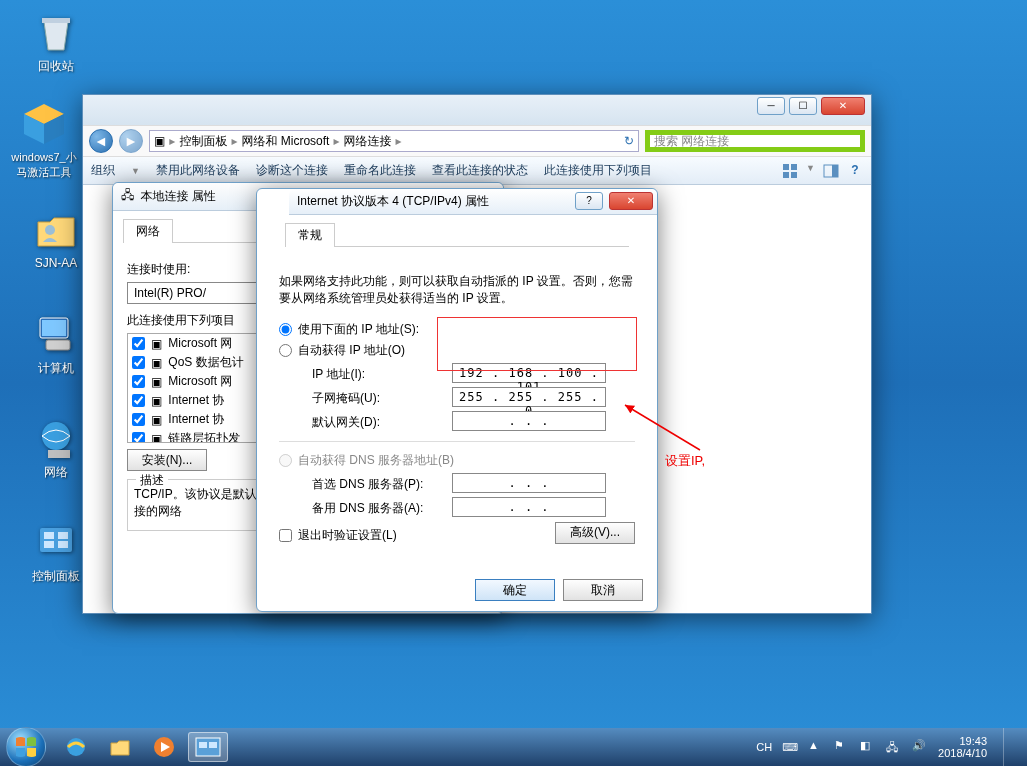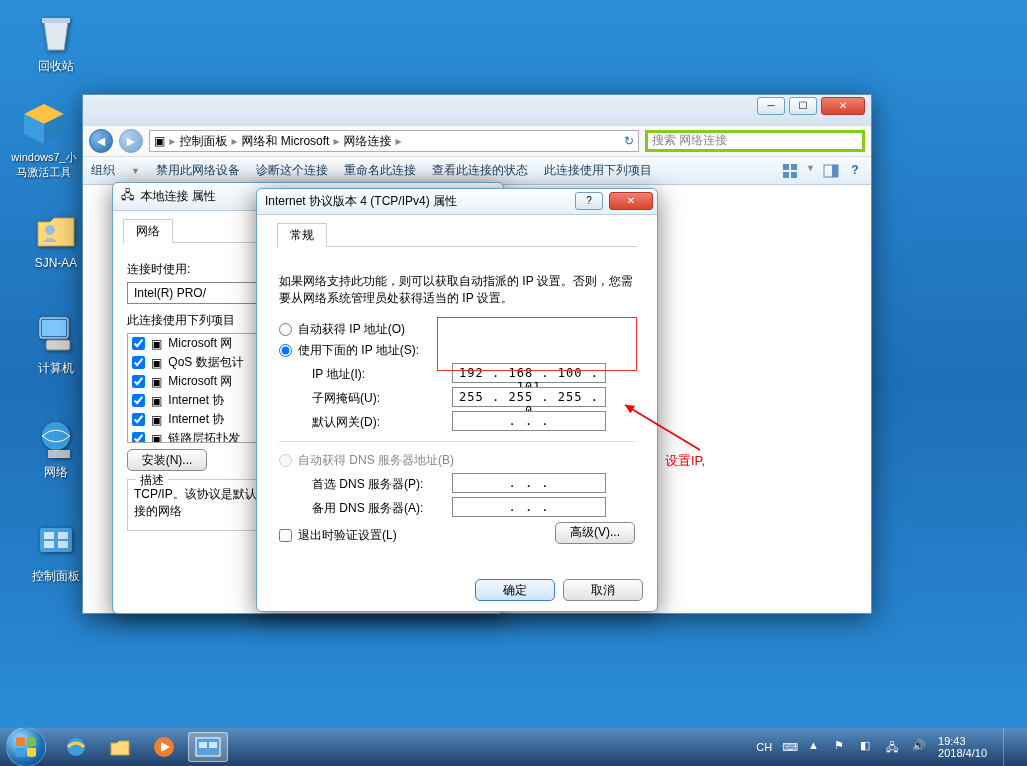--- a/index.html
+++ b/index.html
@@ -17,48 +17,48 @@
 .title-btns { position: absolute; right: 6px; top: 2px; display: flex; gap: 4px; }
 .tbtn { width: 28px; height: 18px; background: linear-gradient(#fff,#dbe6f2); border: 1px solid #6fa0c8; border-radius: 3px; font-size: 10px; line-height: 16px; text-align: center; cursor: pointer; }
 .tbtn.close { background: linear-gradient(#f08070,#d94530); color: #fff; border-color:#b33; width:44px;}
 .tbtn.min, .tbtn.max { width: 28px; }
 .explorer-top { height: 30px; background: linear-gradient(#e8f0f8,#d6e4f0); position:relative; }
 .explorer-nav { height: 32px; background: #f9f9f9; border-top:1px solid #ddd; border-bottom:1px solid #ddd; display:flex; align-items:center; padding:0 6px; gap:6px;}
 .nav-btn { width:24px; height:24px; border-radius:50%; background: radial-gradient(circle at 30% 30%, #7fb8e8, #2a6fb0); border:1px solid #2a6fb0; display:inline-flex; align-items:center; justify-content:center; color:#fff; font-size:14px; cursor:pointer;}
 .addr { flex:1; height:22px; border:1px solid #aac; background:#fff; display:flex; align-items:center; padding:0 4px; font-size:12px; gap:4px;}
 .addr .seg { color:#000; }
 .addr .sep { color:#888; }
-.search { width:220px; height:22px; border:3px solid #84cc16; background:#fff; padding:0 4px; color:#888; display:flex; align-items:flex-end;}
+.search { width:220px; height:22px; border:5px solid #84cc16; background:#fff; padding:0 4px; color:#888; display:flex; align-items:center;}
 .toolbar { height:28px; background: linear-gradient(#f7fbff,#e3edf7); border-bottom:1px solid #bcd; display:flex; align-items:center; padding:0 8px; gap:16px; font-size:12px; color:#1a3a5a;}
 .toolbar .titem { cursor:pointer; }
 .toolbar .right { margin-left:auto; display:flex; gap:8px; }
 .tool-icon { width:16px; height:16px; display:inline-block; }
 
 
 .win.props { left: 112px; top: 182px; width: 392px; height: 432px; background:#fff; border: 1px solid #6fa0c8; border-radius:6px; }
 .props-title { height: 28px; background: linear-gradient(#fdfdfd,#e6eff8); border-bottom:1px solid #bcd; display:flex; align-items:center; padding:0 8px; font-size:12px; position:relative; border-radius:6px 6px 0 0;}
 .tabstrip { margin:8px 10px 0; border-bottom:1px solid #ccc; display:flex;}
 .tab { padding:3px 12px; border:1px solid #ccc; border-bottom:none; background:#fff; margin-bottom:-1px; font-size:12px; cursor:pointer;}
 .props-body { padding: 10px 14px; font-size:12px; }
 .grp { margin:8px 0; }
 .grp-title{ color:#000; margin-bottom:4px;}
 .listbox { border:1px solid #aaa; height: 110px; overflow:auto; background:#fff; }
 .listbox .row { display:flex; align-items:center; gap:6px; padding:1px 4px; }
 .listbox input[type=checkbox]{ margin:0; }
 .btnrow { display:flex; gap:8px; margin-top:6px; flex-wrap:wrap;}
-.btn { height:22px; min-width:80px; padding:0 10px; border:1px solid #888; background: linear-gradient(#fefefe,#e2e2e2); font-size:12px; cursor:pointer; border-radius:5px;}
+.btn { height:22px; min-width:80px; padding:0 10px; border:1px solid #888; background: linear-gradient(#fefefe,#e2e2e2); font-size:12px; cursor:pointer; border-radius:0;}
 .desc { border:1px solid #ccc; padding:6px; margin-top:8px; height:52px; font-size:12px; position:relative;}
 .desc::before{ content:"描述"; position:absolute; top:-8px; left:8px; background:#fff; padding:0 4px; color:#000;}
 
 
 .win.ipv4 { left: 256px; top: 188px; width: 402px; height: 424px; background:#fff; border:1px solid #6fa0c8; border-radius:6px;}
-.ipv4-title { height: 26px; background: linear-gradient(#fff,#e6eff8); border-bottom:1px solid #bcd; display:flex; align-items:center; padding:0 8px; font-size:12px; position:relative; border-radius:6px 6px 0 0;}
+.ipv4-title { height: 26px; background: linear-gradient(#fff,#e6eff8); border-bottom:1px solid #bcd; display:flex; align-items:center; padding:0 8px; font-size:12px; position:relative; border-radius:6px 6px 0 0;margin-left:32px;}
 .ipv4-title .tbtn.close{ position:absolute; right:4px; top:3px;}
 .ipv4-title .help{ position:absolute; right:54px; top:3px; width:28px;}
-.ipv4 .tabstrip{ margin:8px 20px 0;text-align:right;}
+.ipv4 .tabstrip{ margin:8px 28px 0;text-align:right;}
 .ipv4-body{ padding: 10px 22px 10px 22px; font-size:12px;}
 .info{ margin:16px 0 14px; line-height:1.4;}
 .radio-row{ display:flex; align-items:center; gap:6px; margin:4px 0; }
 .radio-row input{margin:0;}
 .radio-row.disabled{ color:#888;}
 .field-grid{ margin:4px 0 8px 18px; }
 .field-row{ display:flex; align-items:flex-end; margin:4px 15px; }
 .field-row .lbl{ width:140px; }
 .ip-input{ width:154px; height:20px; border:1px solid #888; background:#fff; text-align:center; font-family: monospace; font-size:12px; letter-spacing:1px; padding:2px 0;}
 .redbox{ position:absolute; border:1px solid #e33; pointer-events:none;}
@@ -71,21 +71,21 @@
 
 .annot{ position:absolute; color:#e00; font-size:13px; }
 .arrow{ position:absolute; }
 
 
 .taskbar{ position:absolute; left:0; right:0; bottom:0; height:38px; background: linear-gradient(180deg, rgba(90,140,190,.9), rgba(30,60,100,.95)); display:flex; align-items:center; padding:0 6px;}
 .start{ width:40px; height:40px; border-radius:50%; background: radial-gradient(circle at 35% 30%, #9fe0ff, #1a6fb8 60%, #0a3a68); border:1px solid rgba(255,255,255,.3); margin-right:8px; cursor:pointer; position:relative; display:flex; align-items:center; justify-content:center;}
 .tb-icon{ width:40px; height:30px; margin:0 2px; display:flex; align-items:center; justify-content:center; border-radius:3px; cursor:pointer;}
 .tb-icon.active{ background: rgba(255,255,255,.25); border:1px solid rgba(255,255,255,.5);}
 .tray{ margin-left:auto; display:flex; align-items:center; gap:10px; color:#fff; font-size:11px; padding-right:6px;}
-.tray .clock{ text-align:left; line-height:1.1; }
+.tray .clock{ text-align:right; line-height:1.1; }
 .tray-ico{ width:16px; height:16px; display:inline-block;}
 .showdesk{ width:12px; height:38px; border-left:1px solid rgba(255,255,255,.3); margin-left:6px;}
 
 
 .trash svg, .folder svg, .pc svg, .globe svg, .cp svg { filter: drop-shadow(1px 1px 2px rgba(0,0,0,.5)); }
 </style>
 </head>
 <body>
 
 <div class="desktop">
@@ -257,26 +257,26 @@
     <div class="tbtn help">?</div>
     <div class="tbtn close">✕</div>
   </div>
   <div class="tabstrip">
     <div class="tab">常规</div>
   </div>
   <div class="ipv4-body">
     <div class="info">如果网络支持此功能，则可以获取自动指派的 IP 设置。否则，您需要从网络系统管理员处获得适当的 IP 设置。</div>
 
     <div class="radio-row">
+      <input type="radio" name="ipmode" checked="" style="">
+      <span>使用下面的 IP 地址(S):</span>
+    </div>
+    <div class="radio-row">
       <input type="radio" name="ipmode" style="">
       <span>自动获得 IP 地址(O)</span>
-    </div>
-    <div class="radio-row">
-      <input type="radio" name="ipmode" checked="" style="">
-      <span>使用下面的 IP 地址(S):</span>
     </div>
     <div class="field-grid">
       <div class="field-row">
         <span class="lbl">IP 地址(I):</span>
         <div class="ip-input">192 . 168 . 100 . 101</div>
       </div>
       <div class="field-row">
         <span class="lbl">子网掩码(U):</span>
         <div class="ip-input">255 . 255 . 255 .  0</div>
       </div>

